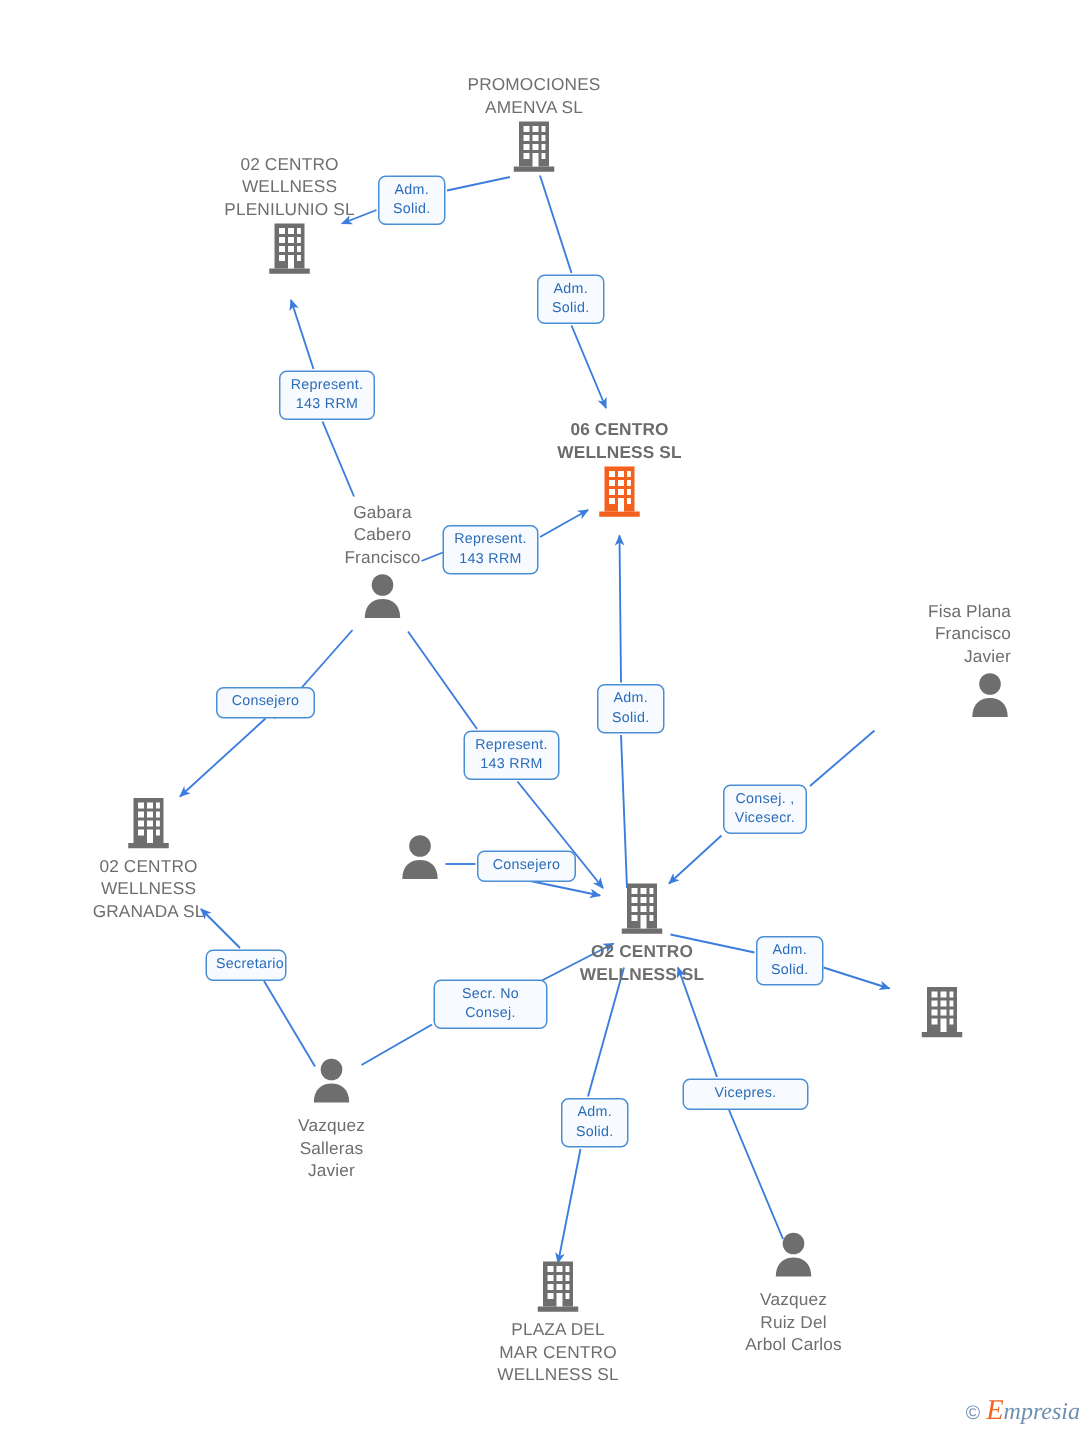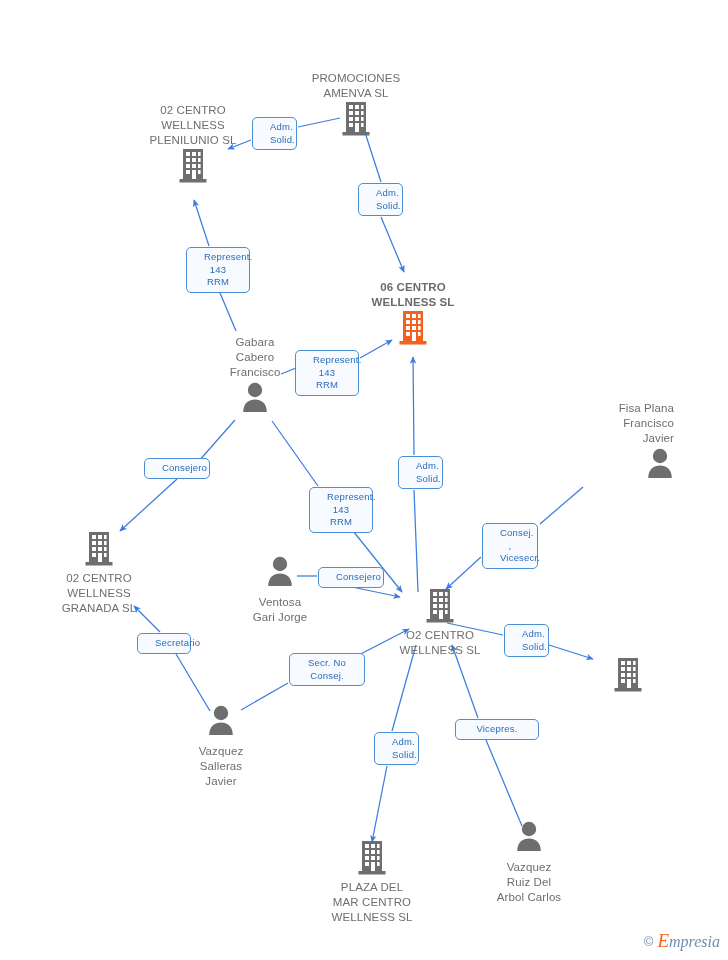--- a/index.html
+++ b/index.html
@@ -56,21 +56,21 @@
   }
   .rel-label {
     position: absolute;
     background: #f7fbff;
     border: 1.3px solid #4a8fd4;
     border-radius: 5px;
     color: #2b6cb8;
     font-size: 9.5px;
     line-height: 12.5px;
     text-align: center;
-    padding: 3px 17px;
+    padding: 3px 6px;
     white-space: pre-line;
     box-sizing: border-box;
     letter-spacing: 0.2px;
   }
   .watermark {
     position: absolute;
     right: 8px;
     bottom: 8px;
     font-size: 15px;
     color: #5b7fa6;
@@ -130,21 +130,21 @@
         <path d="M 241,710 L 288,683" stroke="#3b7ddd" stroke-width="1.25" fill="none"></path>
         <path d="M 349,660 L 409,629" stroke="#3b7ddd" stroke-width="1.25" fill="none" marker-end="url(#arrowhead)"></path>
         <path d="M 522,826 L 486,740" stroke="#3b7ddd" stroke-width="1.25" fill="none"></path>
         <path d="M 478,718 L 452,645" stroke="#3b7ddd" stroke-width="1.25" fill="none" marker-end="url(#arrowhead)"></path>
         <path d="M 416,645 L 392,731" stroke="#3b7ddd" stroke-width="1.25" fill="none"></path>
         <path d="M 387,766 L 372,842" stroke="#3b7ddd" stroke-width="1.25" fill="none" marker-end="url(#arrowhead)"></path>
       </g>
   </svg>
 
   <div id="nodes-group">
-      <div class="node company" style="left: 356px; top: 50px; margin-top: 21px;">
+      <div class="node company" style="left: 356px; top: 50px;">
         <span class="node-label">PROMOCIONES
 AMENVA  SL</span>
         <span class="icon-holder"><svg width="30" height="36" viewBox="0 0 30 36" xmlns="http://www.w3.org/2000/svg">
             <rect x="5" y="1" width="20" height="30" fill="#6e6e6e"></rect>
             <rect x="1.5" y="31" width="27" height="3.5" fill="#6e6e6e"></rect>
             <rect x="8" y="4" width="4" height="4" fill="#fff"></rect>
             <rect x="14" y="4" width="4" height="4" fill="#fff"></rect>
             <rect x="20" y="4" width="2.6" height="4" fill="#fff"></rect>
             <rect x="8" y="10" width="4" height="4" fill="#fff"></rect>
             <rect x="14" y="10" width="4" height="4" fill="#fff"></rect>
@@ -235,24 +235,22 @@
           </svg></span>
         <span class="node-label">02 CENTRO
 WELLNESS
 GRANADA  SL</span>
       </div>
       <div class="node person" style="left: 280px; top: 555px;">
         <span class="icon-holder"><svg width="28" height="32" viewBox="0 0 28 32" xmlns="http://www.w3.org/2000/svg">
             <circle cx="14" cy="9" r="7.2" fill="#6e6e6e"></circle>
             <path d="M 2.2,31 C 2.2,22.2 7.6,18.4 14,18.4 C 20.4,18.4 25.8,22.2 25.8,31 Z" fill="#6e6e6e"></path>
           </svg></span>
-        <span class="node-label">Ventosa
-Gari Jorge</span>
-      </div>
-      <div class="node company" style="left: 440px; top: 588px;">
+      </div>
+      <div class="node company" style="left: 428px; top: 588px; font-weight: bold;">
         <span class="icon-holder"><svg width="30" height="36" viewBox="0 0 30 36" xmlns="http://www.w3.org/2000/svg">
             <rect x="5" y="1" width="20" height="30" fill="#6e6e6e"></rect>
             <rect x="1.5" y="31" width="27" height="3.5" fill="#6e6e6e"></rect>
             <rect x="8" y="4" width="4" height="4" fill="#fff"></rect>
             <rect x="14" y="4" width="4" height="4" fill="#fff"></rect>
             <rect x="20" y="4" width="2.6" height="4" fill="#fff"></rect>
             <rect x="8" y="10" width="4" height="4" fill="#fff"></rect>
             <rect x="14" y="10" width="4" height="4" fill="#fff"></rect>
             <rect x="20" y="10" width="2.6" height="4" fill="#fff"></rect>
             <rect x="8" y="16" width="4" height="4" fill="#fff"></rect>

